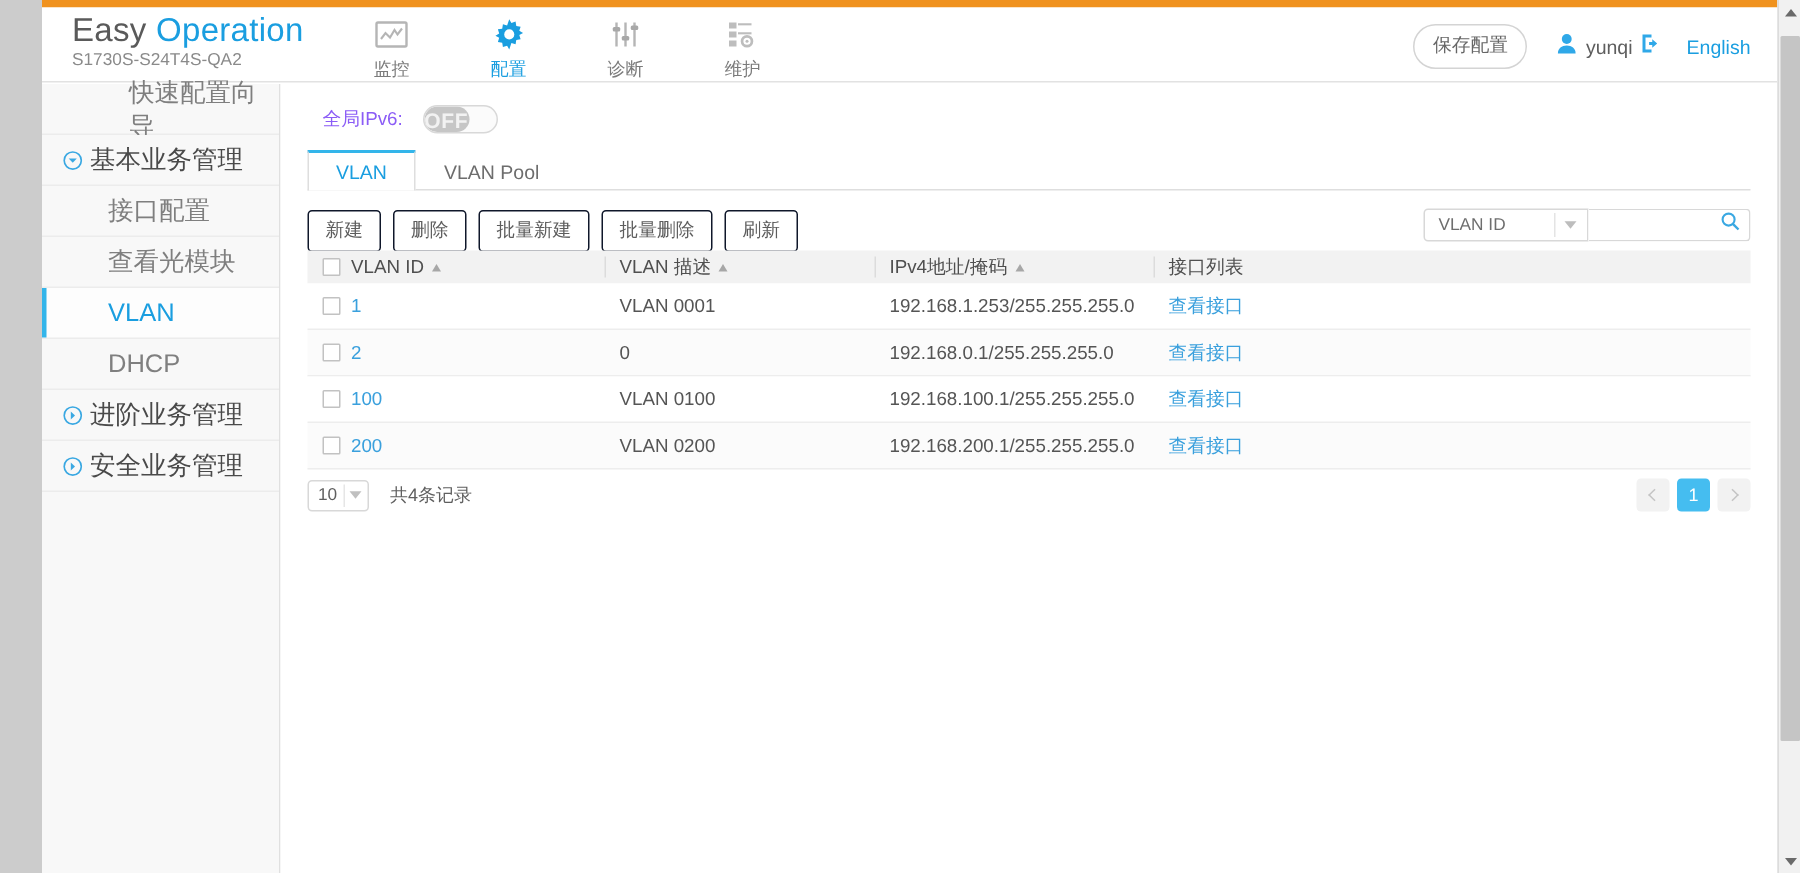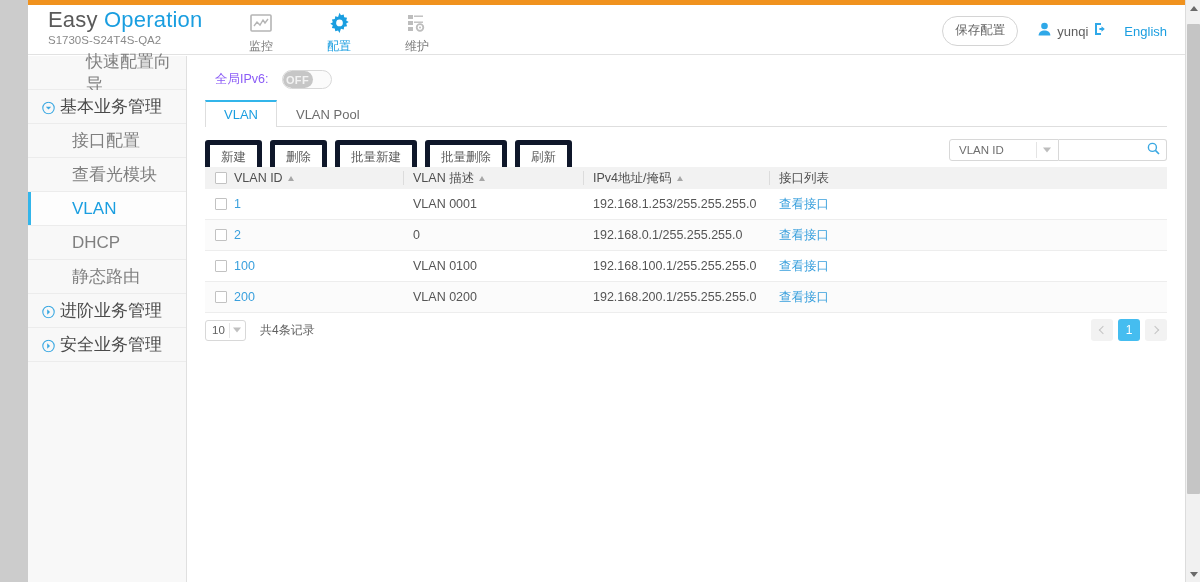--- a/index.html
+++ b/index.html
@@ -144,21 +144,21 @@
     cursor: pointer;
     overflow: hidden;
   }
   .toggle .knob {
     position: absolute; left: 0; top: 0;
     width: 30px; height: 100%;
     background: #c6c6c6;
     border-radius: 10px;
     display: flex; align-items: center; justify-content: center;
     color: #f2f2f2;
-    font-size: 11px;
+    font-size: 14px;
     font-weight: bold;
     letter-spacing: .4px;
   }
   
   .tabs {
     position: absolute; left: 18px; top: 44px;
     width: 962px; height: 27px;
     border-bottom: 1px solid #dedede;
     display: flex;
     align-items: flex-end;
@@ -180,21 +180,21 @@
     background: #fff;
     border-color: #dedede;
     border-top: 2px solid #33b5ea;
   }
   
   .toolbar {
     position: absolute; left: 18px; top: 84px;
     display: flex; gap: 8px;
   }
   .tb-btn {
-    border: 5px solid #0f172a;
+    border: 1px solid #0f172a;
     background: #ffffff;
     border-radius: 3px;
     font-size: 12.5px;
     color: #5d5d5d;
     padding: 4px 11px 5px;
     cursor: pointer;
     white-space: nowrap;
   }
   .search-wrap {
     position: absolute; right: 18px; top: 83px;
@@ -422,20 +422,37 @@
         <div class="nav-item active">
           <div class="nav-icon">
             <svg width="23" height="23" viewBox="0 0 24 24">
               <path fill="#1a9ee0" d="M12 0.8l1.5 2.6 2.9-.9.5 3 3 .5-.9 2.9 2.6 1.5-2.6 1.5.9 2.9-3 .5-.5 3-2.9-.9L12 21.9l-1.5-2.6-2.9.9-.5-3-3-.5.9-2.9L2.4 12.3 5 10.8l-.9-2.9 3-.5.5-3 2.9.9z"></path>
               <circle cx="12" cy="11.4" r="3.5" fill="#ffffff"></circle>
             </svg>
           </div>
           <div class="nav-label">配置</div>
         </div>
 
+        <div class="nav-item">
+          <div class="nav-icon">
+            <svg width="22" height="20" viewBox="0 0 22 20">
+              <g stroke="#b5b5b5" stroke-width="1.6">
+                <line x1="5" y1="2" x2="5" y2="18"></line>
+                <line x1="11" y1="2" x2="11" y2="18"></line>
+                <line x1="17" y1="2" x2="17" y2="18"></line>
+              </g>
+              <g fill="#a8a8a8">
+                <rect x="2.5" y="5" width="5" height="3" rx="1"></rect>
+                <rect x="8.5" y="11" width="5" height="3" rx="1"></rect>
+                <rect x="14.5" y="4" width="5" height="3" rx="1"></rect>
+              </g>
+            </svg>
+          </div>
+          <div class="nav-label">诊断</div>
+        </div>
 
         <div class="nav-item">
           <div class="nav-icon">
             <svg width="22" height="20" viewBox="0 0 22 20">
               <g fill="#bdbdbd">
                 <rect x="2" y="2" width="5" height="4"></rect>
                 <rect x="8" y="2.5" width="9" height="1.4"></rect>
                 <rect x="2" y="8" width="5" height="4"></rect>
                 <rect x="8" y="8.5" width="9" height="1.4"></rect>
                 <rect x="2" y="14" width="5" height="4"></rect>
@@ -496,23 +513,20 @@
       </div>
 
       <div class="side-item child active">
         <span class="side-label">VLAN</span>
       </div>
 
       <div class="side-item child">
         <span class="side-label">DHCP</span>
       </div>
 
-      <div class="side-item child">
-        <span class="side-label">静态路由</span>
-      </div>
 
       <div class="side-item group">
         <span class="side-caret">
           <svg width="13" height="13" viewBox="0 0 13 13">
             <circle cx="6.5" cy="6.5" r="5.7" fill="none" stroke="#3aa8e2" stroke-width="1.1"></circle>
             <path d="M5.2 3.8l2.8 2.7-2.8 2.7z" fill="#3aa8e2"></path>
           </svg>
         </span>
         <span class="side-label">进阶业务管理</span>
       </div>

